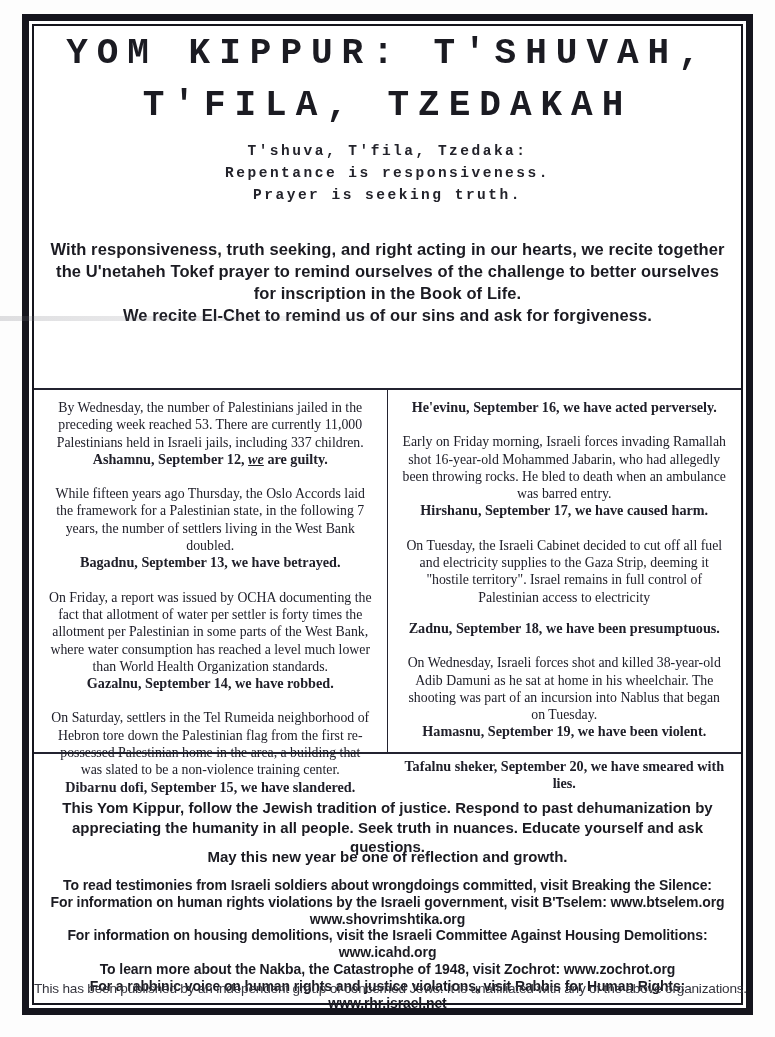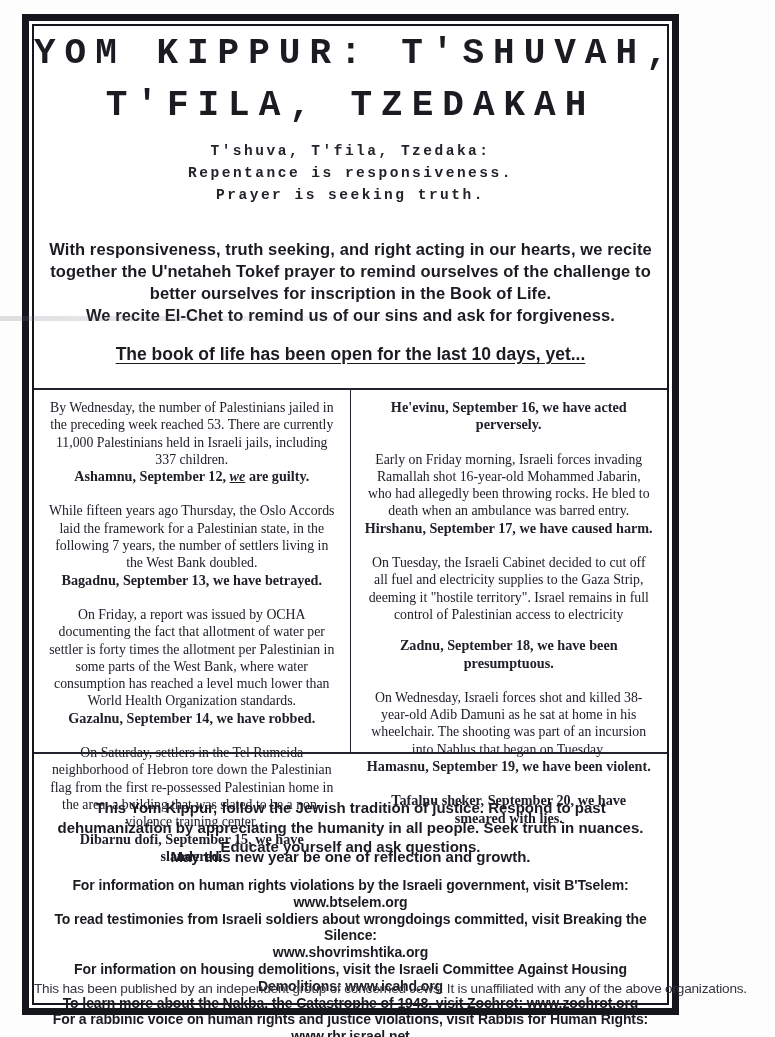--- a/index.html
+++ b/index.html
@@ -15,21 +15,21 @@
     color:var(--ink);
     position:relative;
   }
   
   .scan-band{
     position:absolute;left:0;top:316px;width:420px;height:5px;
     background:linear-gradient(90deg,rgba(110,110,120,.22),rgba(110,110,120,.03));
     z-index:5;pointer-events:none;
   }
   .frame{
-    position:absolute;left:22px;top:14px;width:657px;height:1001px;
+    position:absolute;left:22px;top:14px;width:731px;height:1001px;
     border:7px solid var(--frame);
     background:#fff;
   }
   .frame-inner{
     position:absolute;inset:3px;
     border:2px solid var(--frame);
   }
   .content{
     position:absolute;inset:0;
   }
@@ -150,23 +150,20 @@
         <div>T'shuva, T'fila, Tzedaka:</div>
         <div>Repentance is responsiveness.</div>
         <div>Prayer is seeking truth.</div>
       </div>
 
       <div class="abs intro">
         <div>With responsiveness, truth seeking, and right acting in our hearts, we recite together the U'netaheh Tokef prayer to remind ourselves of the challenge to better ourselves for inscription in the Book of Life.</div>
         <div>We recite El-Chet to remind us of our sins and ask for forgiveness.</div>
       </div>
 
-      <div class="abs banner">
-        <span>The book of life has been open for the last 10 days, yet...</span>
-      </div>
 
       <div class="panel">
 
         <div class="col col-left">
           <div class="news-item">
             <div>By Wednesday, the number of Palestinians jailed in the preceding week reached 53.  There are currently 11,000 Palestinians held in Israeli jails, including 337 children.</div>
             <div class="confession"><span>Ashamnu, September 12, </span><span class="em">we</span><span> are guilty.</span></div>
           </div>
           <div class="news-item">
             <div>While fifteen years ago Thursday, the Oslo Accords laid the framework for a Palestinian state, in the following 7 years, the number of settlers living in the West Bank doubled.</div>
@@ -203,22 +200,22 @@
           </div>
         </div>
 
       </div>
 
       <div class="abs closing">This Yom Kippur, follow the Jewish tradition of justice.  Respond to past dehumanization by appreciating the humanity in all people. Seek truth in nuances. Educate yourself and ask questions.</div>
 
       <div class="abs wish">May this new year be one of reflection and growth.</div>
 
       <div class="abs resources">
+        <div>To read testimonies from Israeli soldiers about wrongdoings committed, visit Breaking the Silence:</div>
         <div>For information on human rights violations by the Israeli government, visit B'Tselem: www.btselem.org</div>
-        <div>To read testimonies from Israeli soldiers about wrongdoings committed, visit Breaking the Silence:</div>
         <div>www.shovrimshtika.org</div>
         <div>For information on housing demolitions, visit the Israeli Committee Against Housing Demolitions: www.icahd.org</div>
         <div>To learn more about the Nakba, the Catastrophe of 1948, visit Zochrot: www.zochrot.org</div>
         <div>For a rabbinic voice on human rights and justice violations, visit Rabbis for Human Rights: www.rhr.israel.net</div>
       </div>
 
       <div class="abs publisher">This has been published by an independent group of concerned Jews. It is unaffiliated with any of the above organizations.</div>
 
     </div>
   </div>

